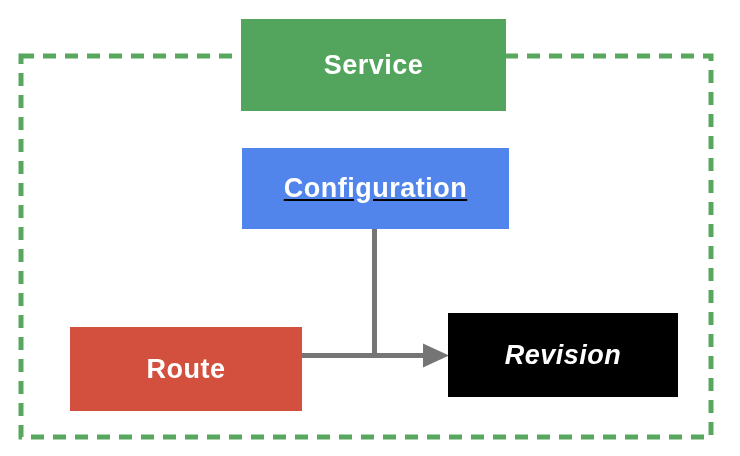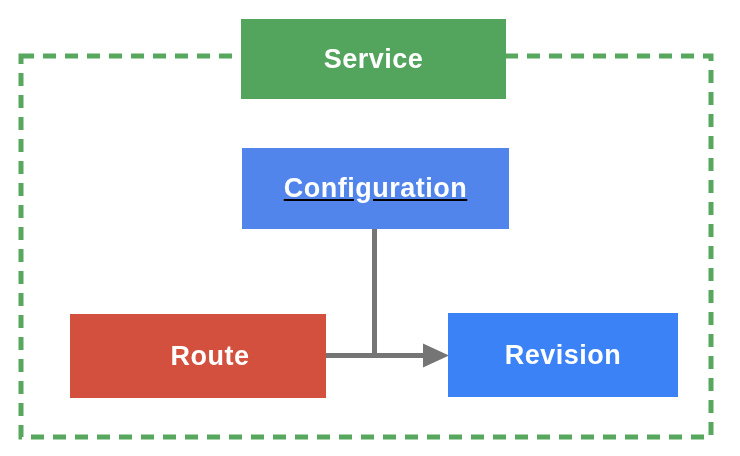--- a/index.html
+++ b/index.html
@@ -29,23 +29,23 @@
     display: flex;
     align-items: center;
     justify-content: center;
   }
   .node span {
     color: #ffffff;
     font-weight: 700;
     font-size: 27px;
     letter-spacing: 0.5px;
   }
-  .node-service       { left: 241px; top: 19px;  width: 265px; height: 80px; }
+  .node-service       { left: 241px; top: 19px;  width: 265px; height: 92px; }
   .node-configuration { left: 242px; top: 148px; width: 267px; height: 81px; text-decoration: underline; }
-  .node-route         { left: 70px;  top: 314px; width: 232px; height: 84px; padding-left: 24px; }
+  .node-route         { left: 70px;  top: 327px; width: 232px; height: 84px; }
   .node-revision      { left: 448px; top: 313px; width: 230px; height: 84px; }
 </style>
 </head>
 <body>
 
 <div class="diagram">
 
   <svg class="lines-layer" viewBox="0 0 740 456" xmlns="http://www.w3.org/2000/svg">
 
     <rect x="21" y="56" width="690" height="381" fill="none" stroke-width="5" stroke-dasharray="13 9" stroke="#58A75F"></rect>
@@ -62,17 +62,17 @@
   </div>
 
   <div class="node node-configuration" style="background-color: rgb(81, 133, 236);">
     <span>Configuration</span>
   </div>
 
   <div class="node node-route" style="background-color: rgb(212, 80, 62);">
     <span>Route</span>
   </div>
 
-  <div class="node node-revision" style="background-color: #3b82f6;">
+  <div class="node node-revision" style="background-color: #000000; font-style: italic;">
     <span>Revision</span>
   </div>
 
 </div>
 
 </body></html>

